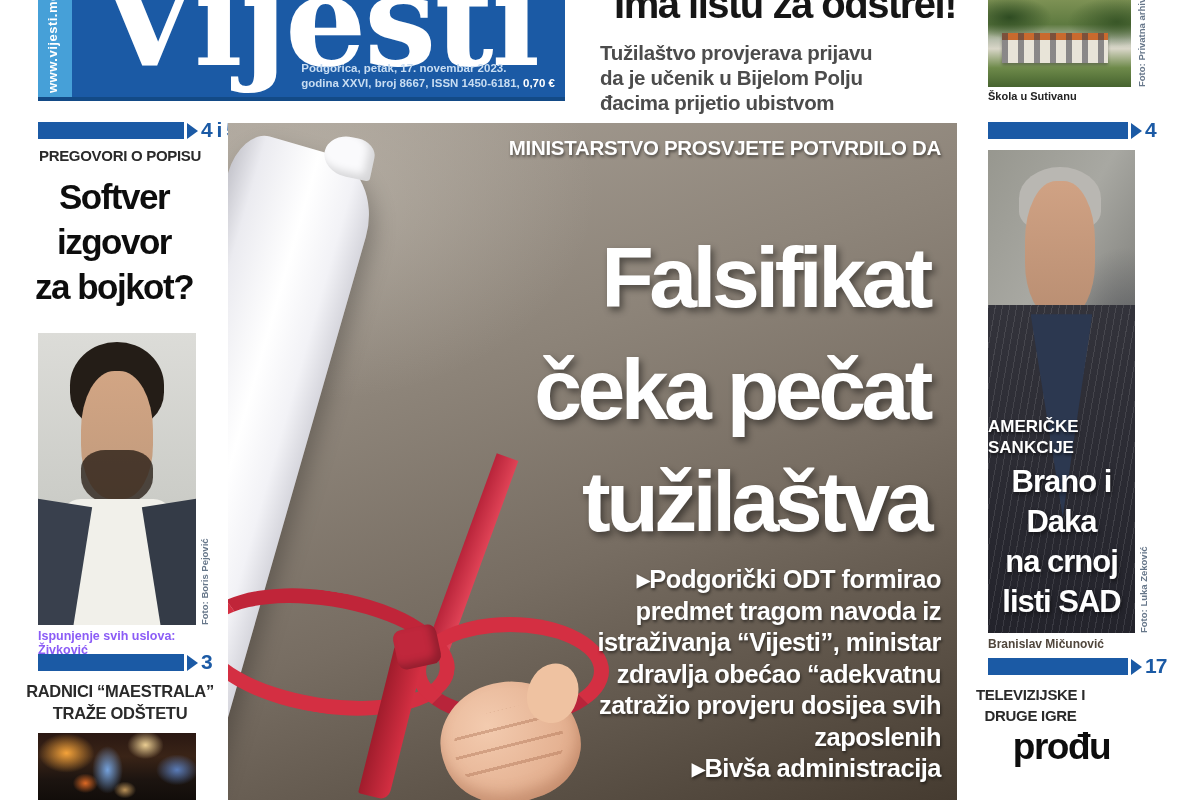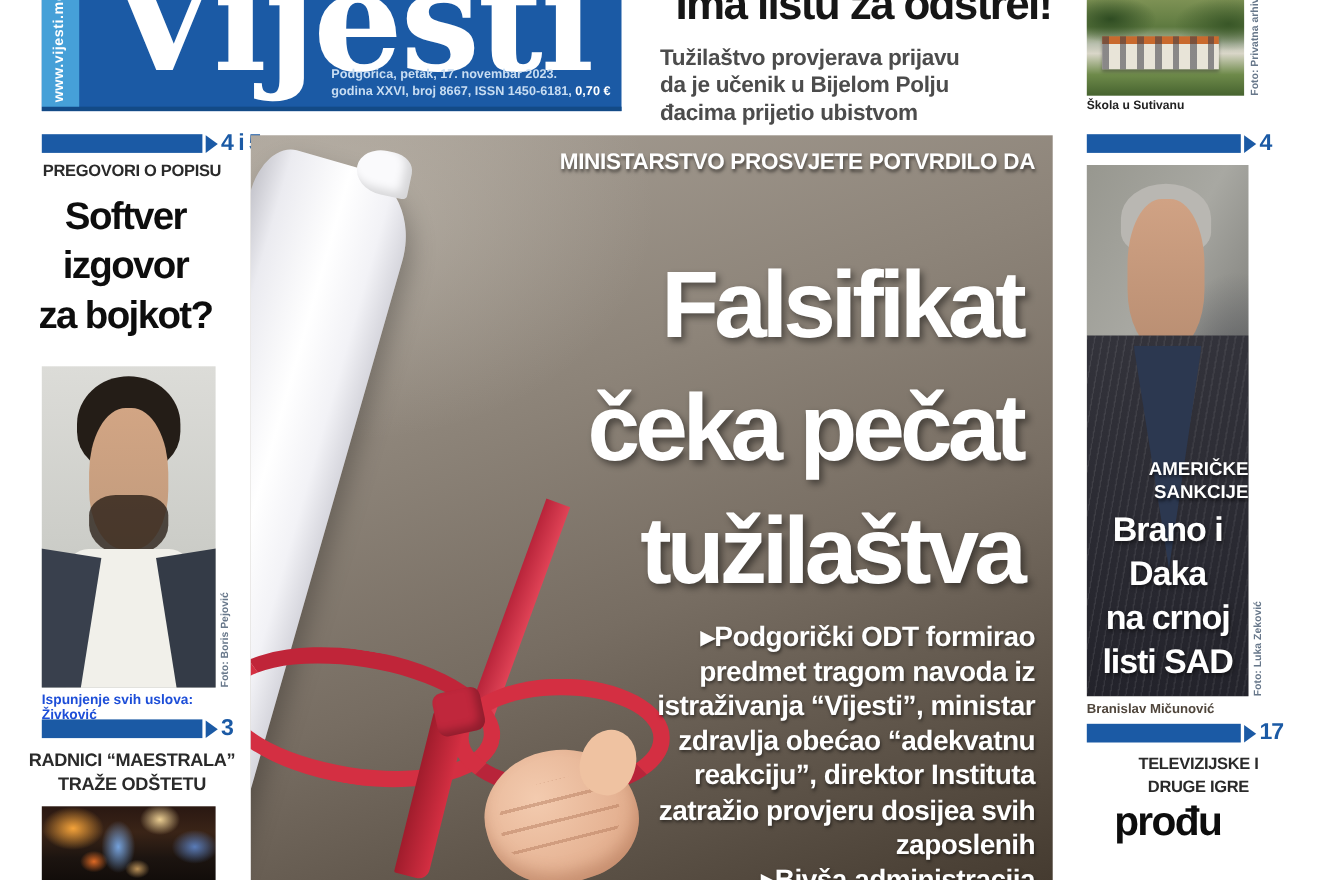--- a/index.html
+++ b/index.html
@@ -175,24 +175,24 @@
     font-size:25.5px;line-height:31.5px;letter-spacing:-0.5px;
     text-shadow:1px 2px 3px rgba(0,0,0,.5);
   }
 
   
   .bar{height:17px;background:var(--blue);}
   .tri{width:0;height:0;border-top:8px solid transparent;border-bottom:8px solid transparent;border-left:11px solid var(--blue);}
   .pgref{font-weight:bold;color:var(--blue);font-size:21px;letter-spacing:-1px;line-height:26px;}
   .kicker{font-weight:bold;color:#2a2a2a;text-align:center;letter-spacing:-0.3px;}
   .headline-black{font-weight:bold;color:#0d0d0d;text-align:center;letter-spacing:-1.5px;}
-  .caption{font-weight:bold;color:#1d4ed8;font-size:12.5px;}
+  .caption{font-weight:bold;color:#8b5cf6;font-size:12.5px;}
 
   .overlay-kicker{
-    left:0;top:266px;width:100%;text-align:right;color:#fff;font-weight:bold;
+    left:0;top:266px;width:100%;text-align:left;color:#fff;font-weight:bold;
     font-size:17px;line-height:21px;text-shadow:1px 2px 3px rgba(0,0,0,.6);
   }
   .overlay-headline{
     left:0;top:312px;width:100%;text-align:center;color:#fff;font-weight:bold;
     font-size:31px;line-height:40px;letter-spacing:-1px;text-shadow:1px 2px 4px rgba(0,0,0,.6);
   }
 </style>
 </head>
 <body>
 
@@ -268,21 +268,20 @@
     <div class="abs main-headline">
       <div>Falsifikat</div>
       <div>čeka pečat</div>
       <div>tužilaštva</div>
     </div>
     <div class="abs main-deck">
       <div>▸Podgorički ODT formirao</div>
       <div>predmet tragom navoda iz</div>
       <div>istraživanja “Vijesti”, ministar</div>
       <div>zdravlja obećao “adekvatnu</div>
-      <div>reakciju”, direktor Instituta</div>
       <div>zatražio provjeru dosijea svih</div>
       <div>zaposlenih</div>
       <div>▸Bivša administracija</div>
     </div>
   </div>
 
   <div class="abs bar" style="left:988px;top:122px;width:140px;"></div>
   <div class="abs tri" style="left:1131px;top:123px;"></div>
   <div class="abs pgref" style="left:1145px;top:117px;">4</div>
   <div class="abs photo photo-brano">
@@ -300,21 +299,21 @@
       <div>na crnoj</div>
       <div>listi SAD</div>
     </div>
   </div>
   <div class="abs vert-credit" style="left:1138px;top:430px;height:203px;">Foto: Luka Zeković</div>
   <div class="abs caption" style="left:988px;top:637px;width:160px;font-size:12px;color:#50463c;">Branislav Mičunović</div>
 
   <div class="abs bar" style="left:988px;top:658px;width:140px;"></div>
   <div class="abs tri" style="left:1131px;top:659px;"></div>
   <div class="abs pgref" style="left:1145px;top:653px;">17</div>
-  <div class="abs kicker" style="left:1008px;top:684px;width:163px;font-size:15px;line-height:21px;">
+  <div class="abs kicker" style="left:949px;top:684px;width:163px;font-size:15px;line-height:21px;">
     <div>TELEVIZIJSKE I</div>
     <div>DRUGE IGRE</div>
   </div>
   <div class="abs headline-black" style="left:975px;top:722px;width:173px;font-size:37px;line-height:49px;">
     <div>prođu</div>
   </div>
 
 </div>
 
 </body></html>

